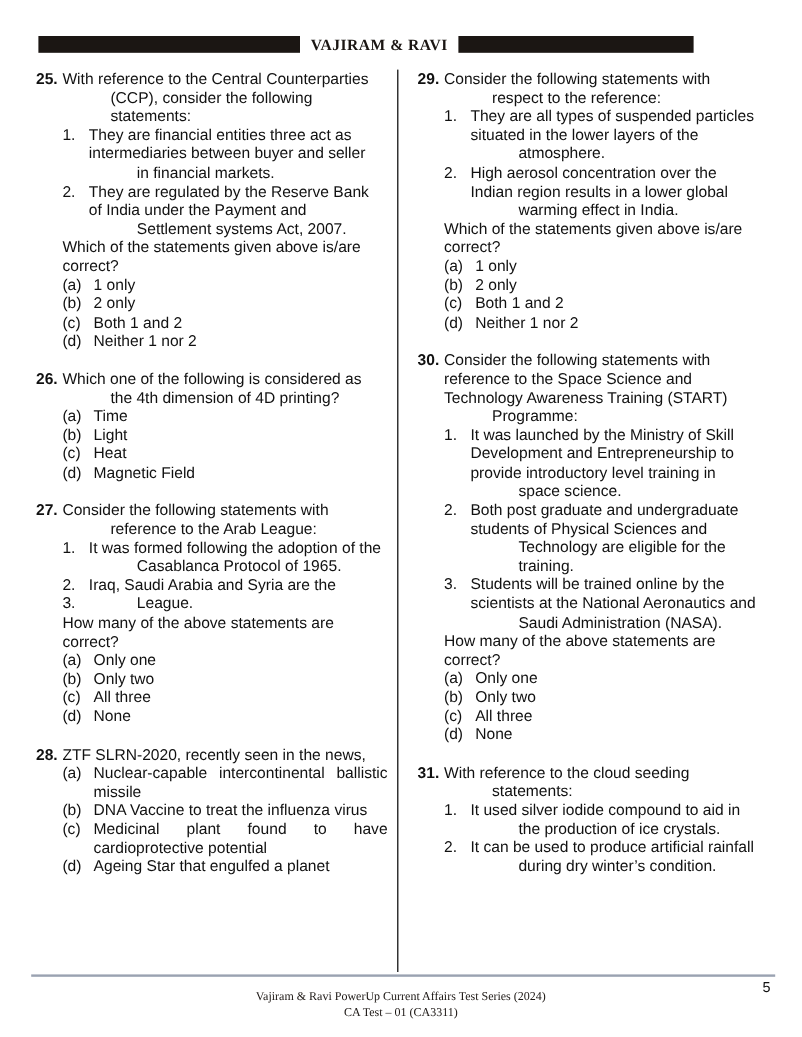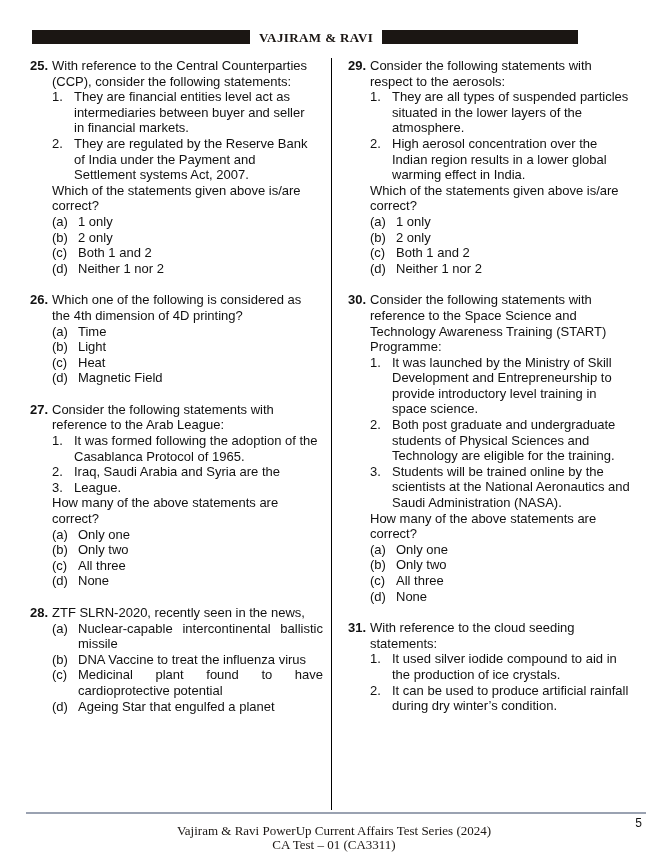--- a/index.html
+++ b/index.html
@@ -108,21 +108,21 @@
     padding-left: 44px;
     text-align: justify;
     text-justify: inter-word;
   }
   .stmt-marker {
     position: absolute;
     left: 22px;
     top: 0;
     width: 20px;
   }
-  .stmt-last-line { text-align: left; }
+  .stmt-last-line { text-align: left; margin-left: 40px; }
 
   
   .q-tail {
     padding-left: 22px;
     text-align: justify;
     text-justify: inter-word;
   }
   .q-tail-last { text-align: left; }
 
   
@@ -153,21 +153,21 @@
     height: 2px;
     background: #9aa2b1;
   }
   .footer-text {
     position: absolute;
     left: 0;
     right: 0;
     top: 824px;
     text-align: center;
     font-family: "Liberation Serif", serif;
-    font-size: 13px;
+    font-size: 10px;
     line-height: 14px;
     color: #1b1613;
   }
   .page-number {
     position: absolute;
     right: 26px;
     top: 816px;
     font-family: "Liberation Sans", sans-serif;
     font-size: 12px;
     color: #111111;
@@ -187,21 +187,21 @@
   <div class="column col-left" id="col-left">
       <div class="question">
         <div class="q-head">
           <span class="q-num">25.</span>
           <div class="q-line">With reference to the Central Counterparties</div>
           <div class="q-line stmt-last-line">(CCP), consider the following statements:</div>
         </div>
         <ul class="stmt-list">
           <li class="stmt">
             <span class="stmt-marker">1.</span>
-            <div class="q-line">They are financial entities level act as</div>
+            <div class="q-line">They are financial entities three act as</div>
             <div class="q-line">intermediaries between buyer and seller</div>
             <div class="q-line stmt-last-line">in financial markets.</div>
           </li>
           <li class="stmt">
             <span class="stmt-marker">2.</span>
             <div class="q-line">They are regulated by the Reserve Bank</div>
             <div class="q-line">of India under the Payment and</div>
             <div class="q-line stmt-last-line">Settlement systems Act, 2007.</div>
           </li>
         </ul>
@@ -272,21 +272,21 @@
           <li class="opt"><span class="opt-marker">(c)</span><span>Medicinal plant found to have cardioprotective potential</span></li>
           <li class="opt"><span class="opt-marker">(d)</span><span>Ageing Star that engulfed a planet</span></li>
         </ul>
       </div>
     </div>
   <div class="column col-right" id="col-right">
       <div class="question">
         <div class="q-head">
           <span class="q-num">29.</span>
           <div class="q-line">Consider the following statements with</div>
-          <div class="q-line stmt-last-line">respect to the aerosols:</div>
+          <div class="q-line stmt-last-line">respect to the reference:</div>
         </div>
         <ul class="stmt-list">
           <li class="stmt">
             <span class="stmt-marker">1.</span>
             <div class="q-line">They are all types of suspended particles</div>
             <div class="q-line">situated in the lower layers of the</div>
             <div class="q-line stmt-last-line">atmosphere.</div>
           </li>
           <li class="stmt">
             <span class="stmt-marker">2.</span>

